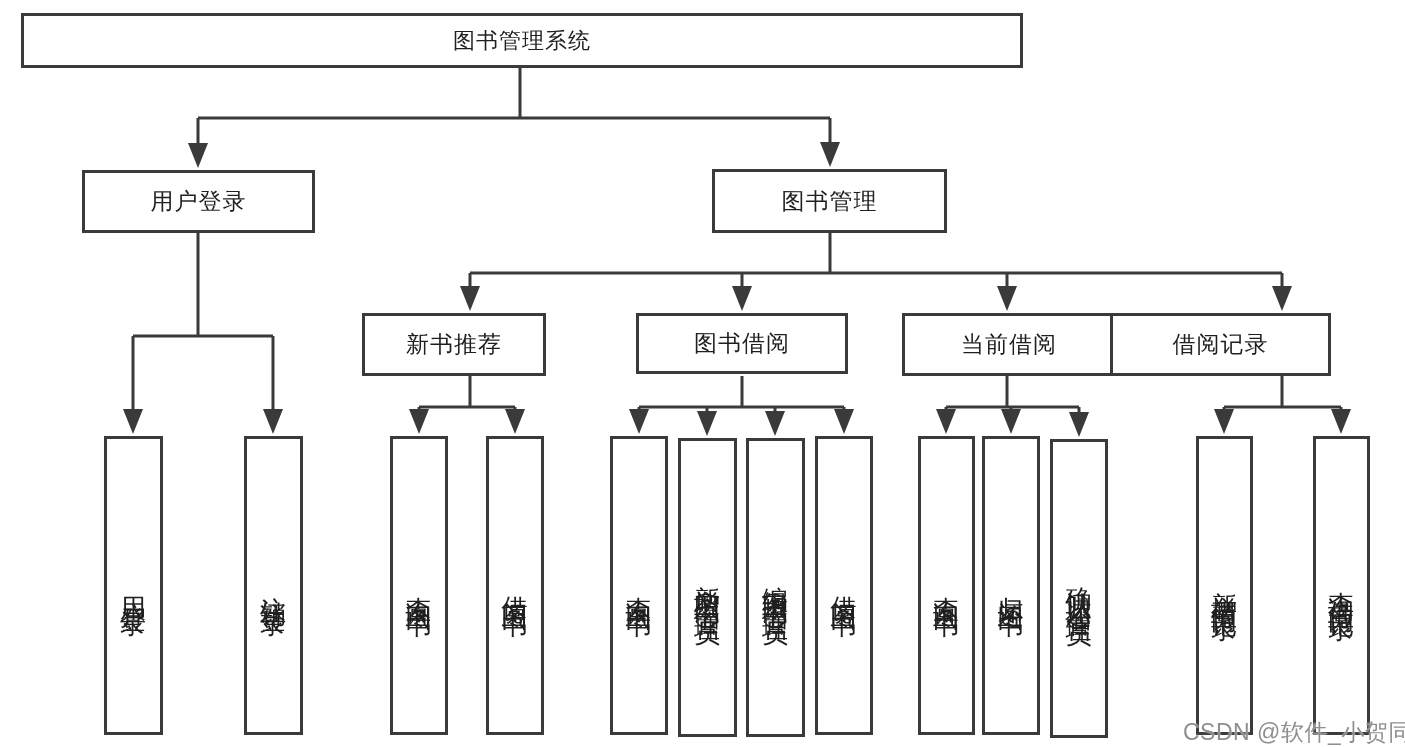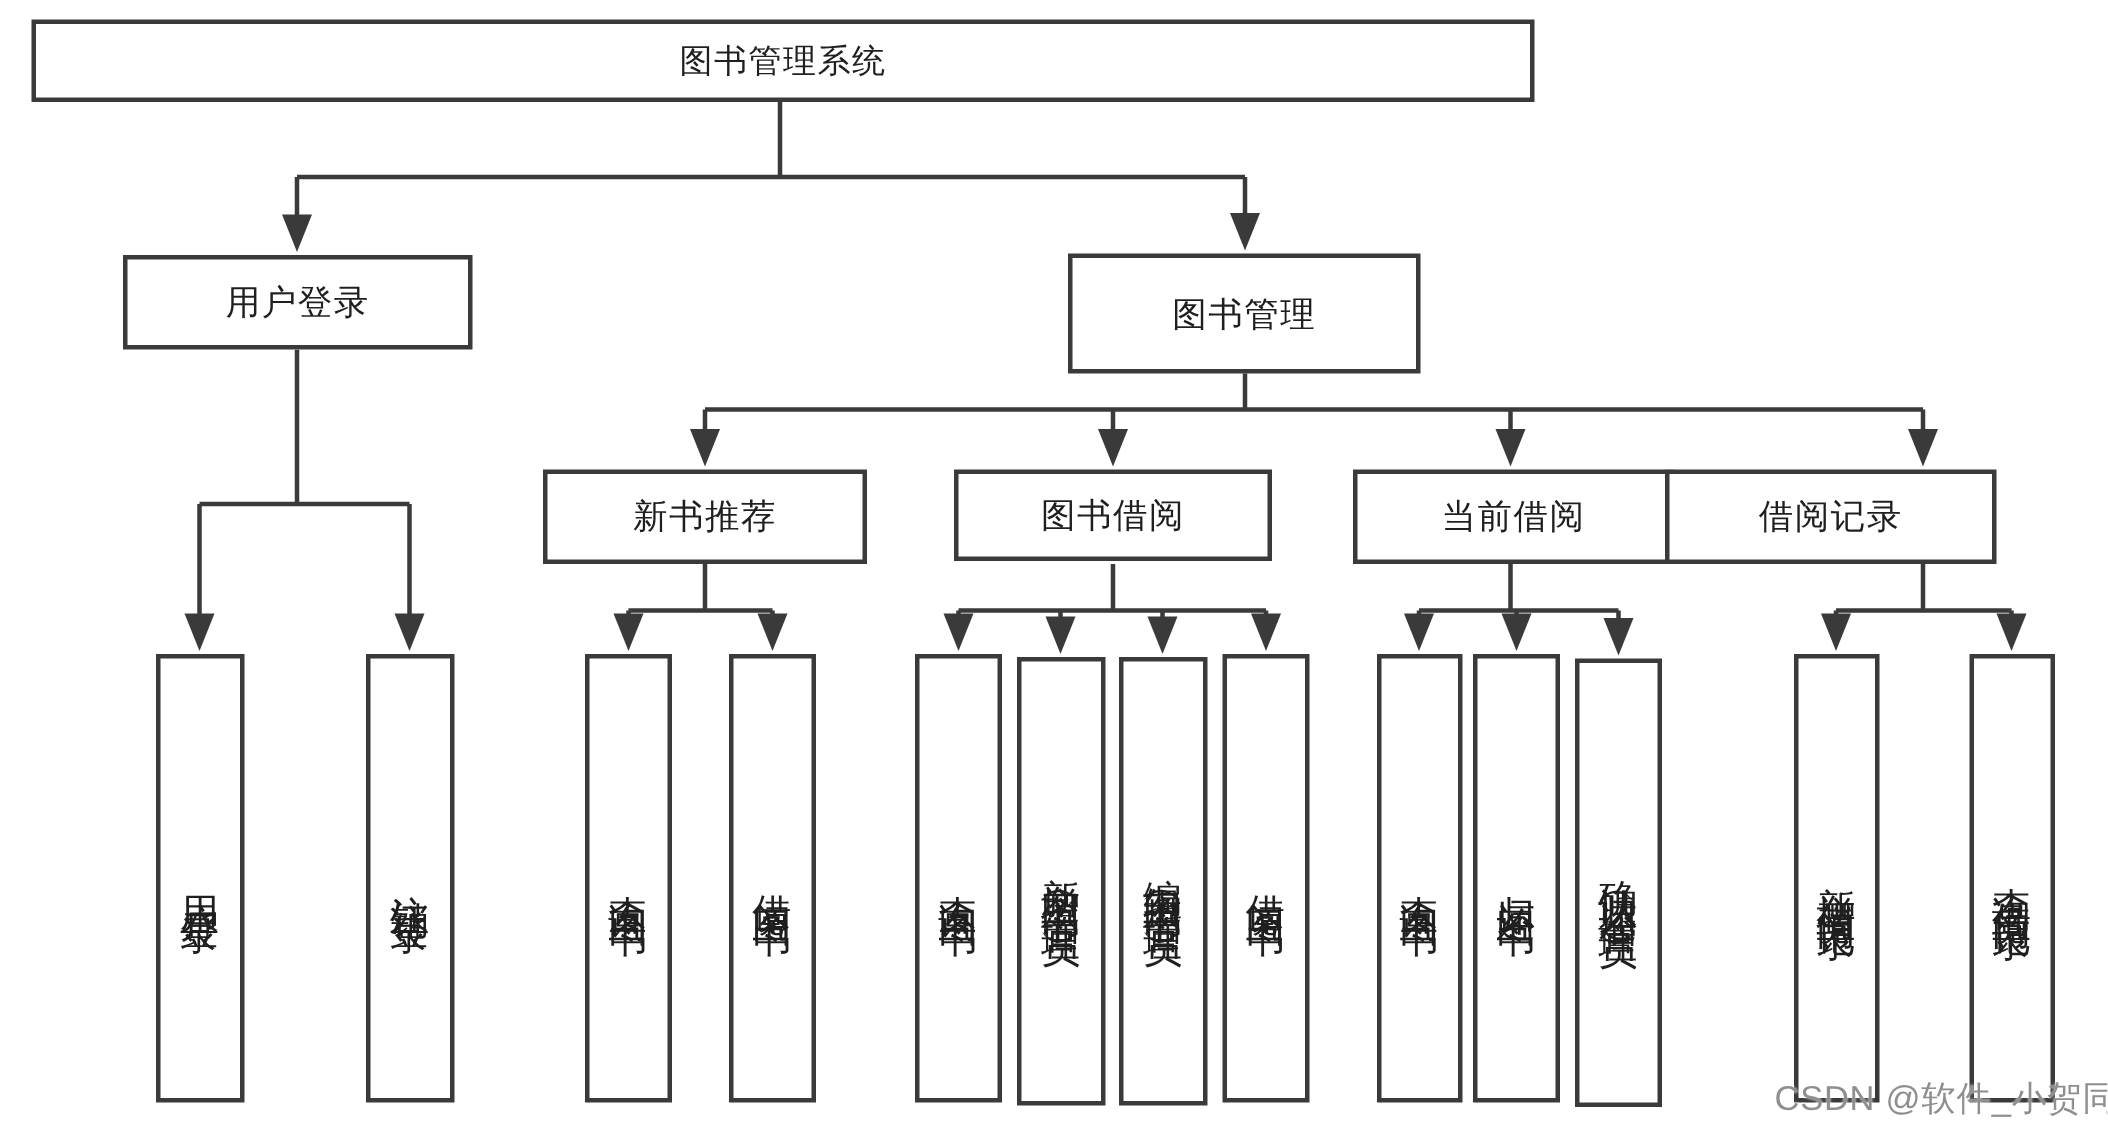--- a/index.html
+++ b/index.html
@@ -53,25 +53,25 @@
       </g>
     </svg>
 
   <div class="box root" style="left:21px;top:13px;width:1002px;height:55px">
     <span class="hlabel">图书管理系统</span>
   </div>
 
   <div class="box" style="left:82px;top:170px;width:233px;height:63px">
     <span class="hlabel">用户登录</span>
   </div>
-  <div class="box" style="left:712px;top:169px;width:235px;height:80px">
+  <div class="box" style="left:712px;top:169px;width:235px;height:64px">
     <span class="hlabel">图书管理</span>
   </div>
 
-  <div class="box" style="left:362px;top:313px;width:216px;height:63px">
+  <div class="box" style="left:362px;top:313px;width:184px;height:63px">
     <span class="hlabel">新书推荐</span>
   </div>
   <div class="box" style="left:636px;top:313px;width:212px;height:61px">
     <span class="hlabel">图书借阅</span>
   </div>
   <div class="box" style="left:902px;top:313px;width:214px;height:63px">
     <span class="hlabel">当前借阅</span>
   </div>
   <div class="box" style="left:1110px;top:313px;width:221px;height:63px">
     <span class="hlabel">借阅记录</span>

